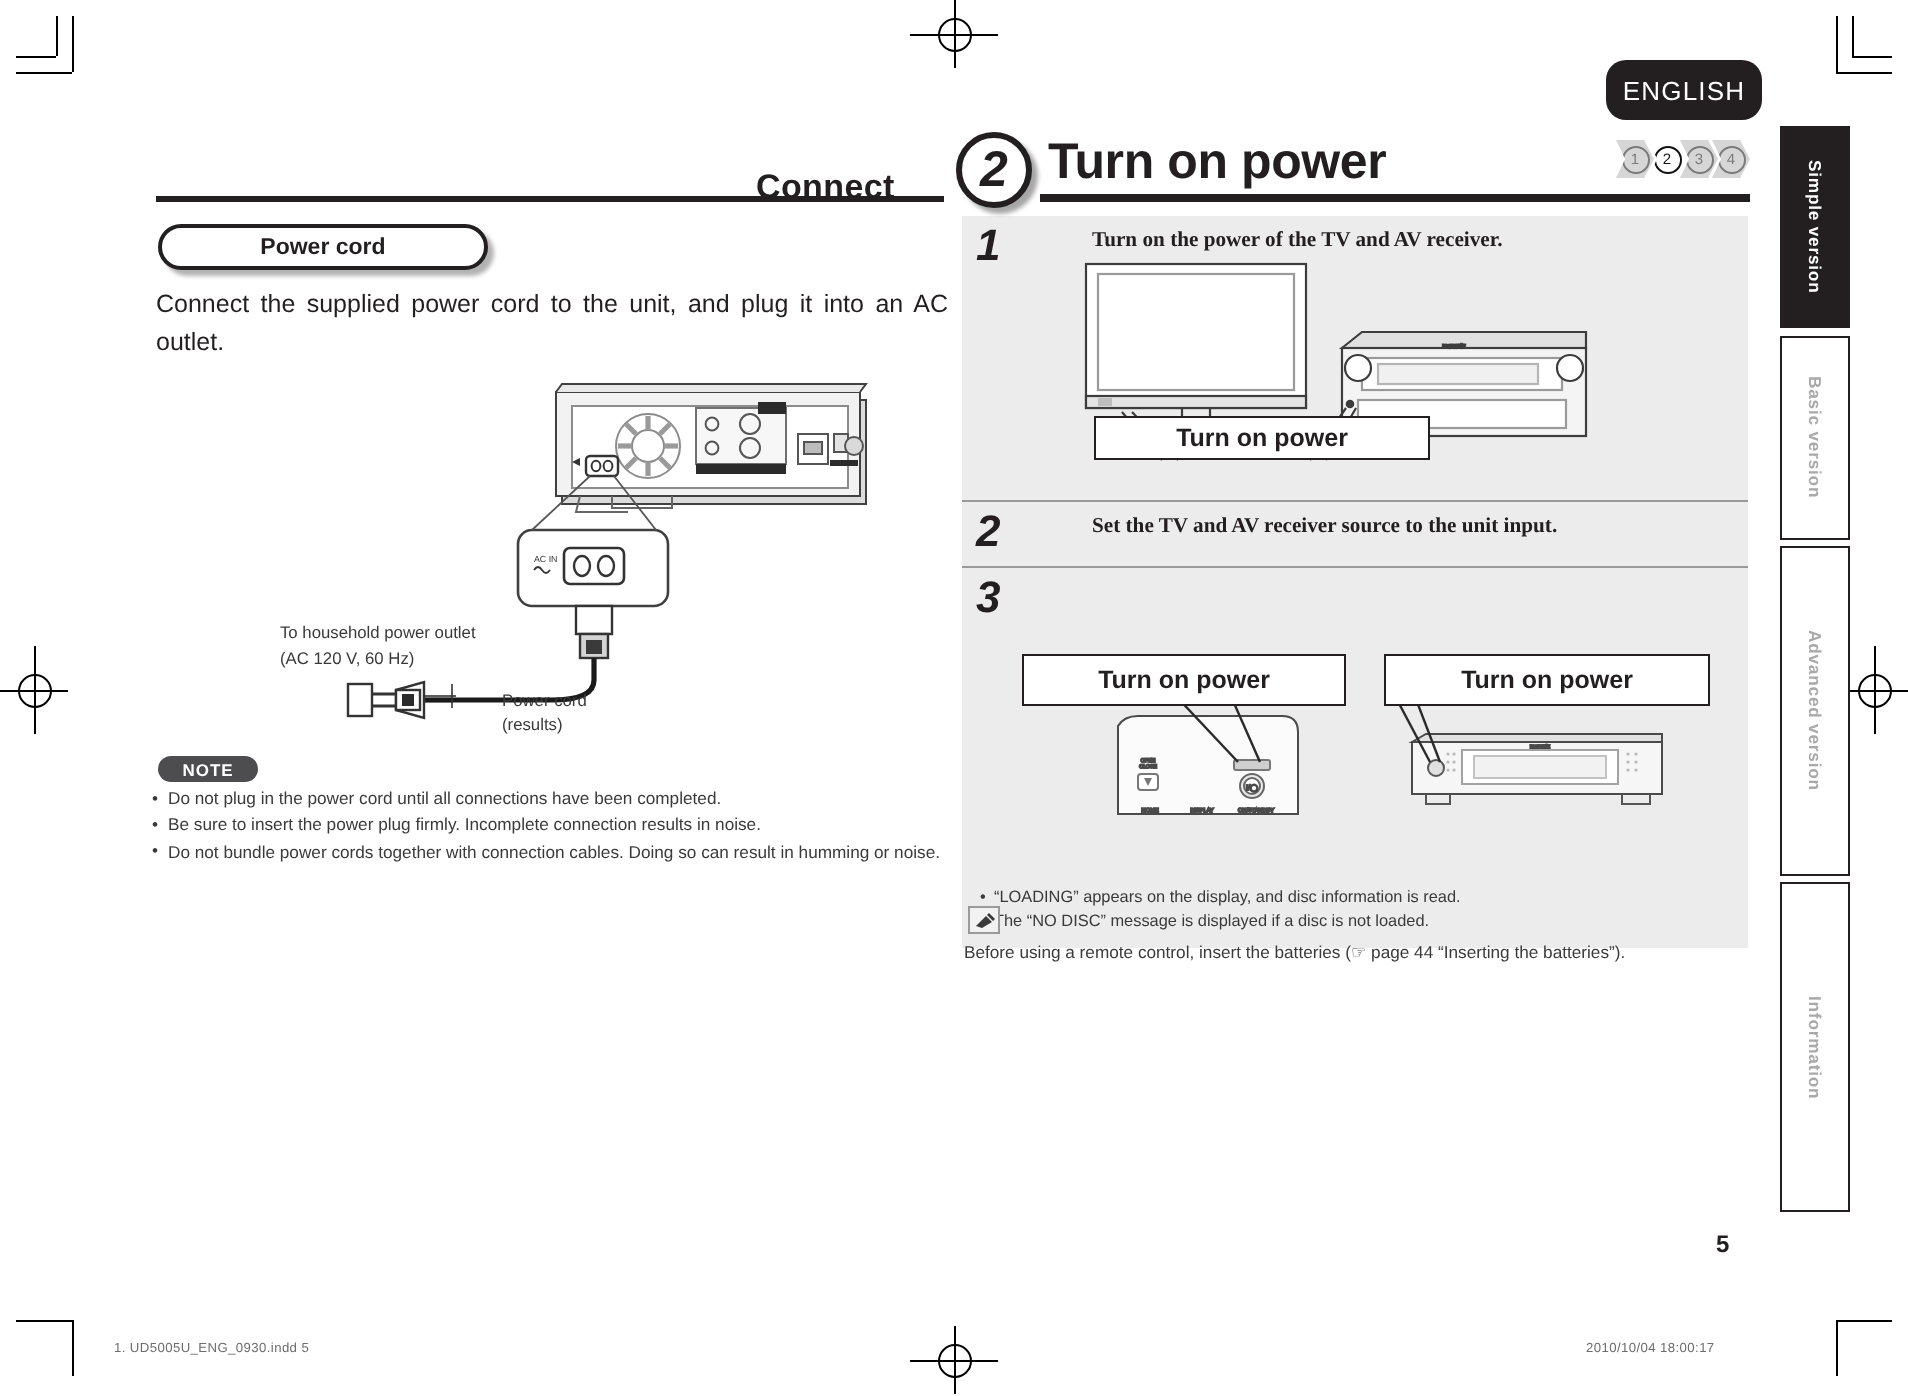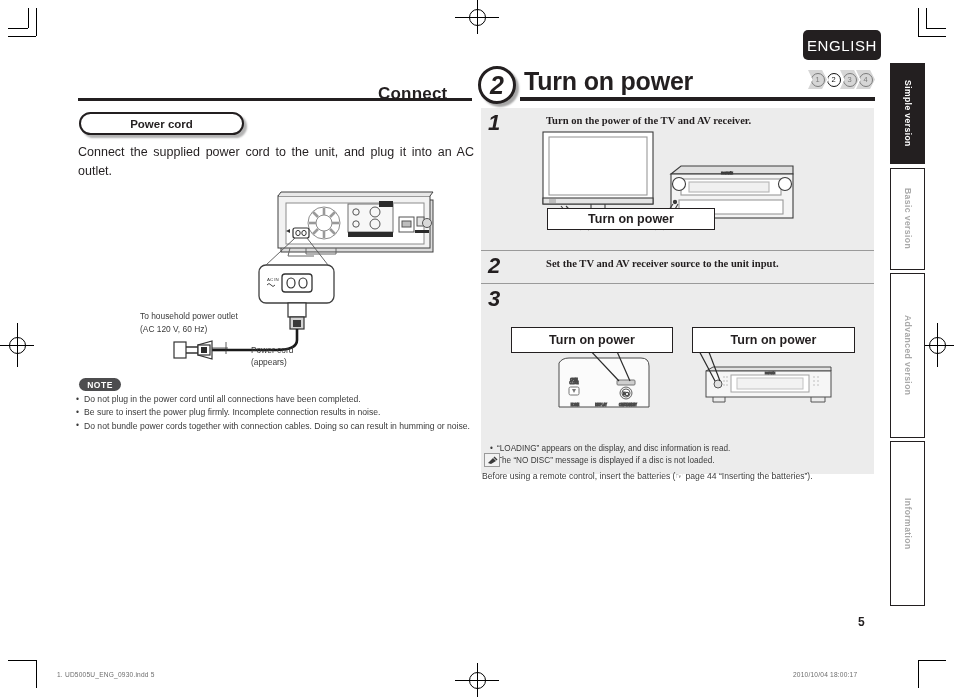--- a/index.html
+++ b/index.html
@@ -15,21 +15,21 @@
   .reg .ring{
     position:absolute;left:50%;top:50%;width:17px;height:17px;margin:-8.5px 0 0 -8.5px;
     border:1px solid #000;border-radius:50%;box-sizing:border-box;
   }
   .reg .vl{position:absolute;left:50%;top:0;width:1px;height:100%;background:#000;}
   .reg .hl{position:absolute;top:50%;left:0;height:1px;width:100%;background:#000;}
 
   
   .english-tab{
     position:absolute;left:803px;top:30px;width:78px;height:30px;background:#231f20;
-    border-radius:5px;color:#fff;font-size:15px;letter-spacing:.6px;
+    border-radius:10px;color:#fff;font-size:13px;letter-spacing:.6px;
     display:flex;align-items:center;justify-content:center;
   }
 
   
   .chips{position:absolute;left:808px;top:70px;display:flex;}
   .chip{
     position:relative;width:19px;height:19px;margin-right:-3px;
     display:flex;align-items:center;justify-content:center;
     font-size:8px;color:#7b7b7b;
     background:#d6d6d6;
@@ -72,21 +72,21 @@
     font-size:11.5px;font-weight:bold;
     box-shadow:3px 3px 2px rgba(0,0,0,.3);
   }
   .lead{
     position:absolute;left:78px;top:143px;width:396px;font-size:12.5px;line-height:19px;
     text-align:justify;color:#231f20;
   }
 
   
   .note-badge{
-    position:absolute;left:79px;top:378px;width:42px;height:13px;border-radius:7px;
+    position:absolute;left:79px;top:378px;width:50px;height:13px;border-radius:7px;
     background:#4d4d4f;color:#fff;font-size:8.5px;font-weight:bold;letter-spacing:.5px;
     display:flex;align-items:center;justify-content:center;
   }
   .note-list{position:absolute;left:76px;top:393px;width:410px;}
   .note-list li{
     list-style:none;font-size:8.6px;line-height:13.4px;color:#3a3a3a;
     padding-left:8px;position:relative;
   }
   .note-list li:before{content:"•";position:absolute;left:0;top:-0.5px;}
   .note-list{margin:0;padding:0;}
@@ -292,21 +292,21 @@
         <path d="M122 157 l-12 0 M122 163 l-12 0" stroke="#333" stroke-width="1.6"></path>
         <rect x="98" y="152" width="12" height="16" fill="#ffffff" stroke="#333" stroke-width="1.2"></rect>
         <path d="M136 158 l16 0" stroke="#333" stroke-width="0.8"></path>
         <path d="M150 152 l0 12" stroke="#333" stroke-width="0.8"></path>
       </g>
     </svg>
 
     <div class="cap" style="left:64px;top:120px;">To household power outlet</div>
     <div class="cap" style="left:64px;top:133px;">(AC 120 V, 60 Hz)</div>
     <div class="cap" style="left:175px;top:154px;">Power cord</div>
-    <div class="cap" style="left:175px;top:166px;">(appears)</div>
+    <div class="cap" style="left:175px;top:166px;">(results)</div>
   </div>
 
   <div class="note-badge">
     <span>NOTE</span>
   </div>
   <ul class="note-list">
     <li>Do not plug in the power cord until all connections have been completed.</li>
     <li>Be sure to insert the power plug firmly. Incomplete connection results in noise.</li>
     <li>Do not bundle power cords together with connection cables. Doing so can result in humming or noise.</li>
   </ul>

